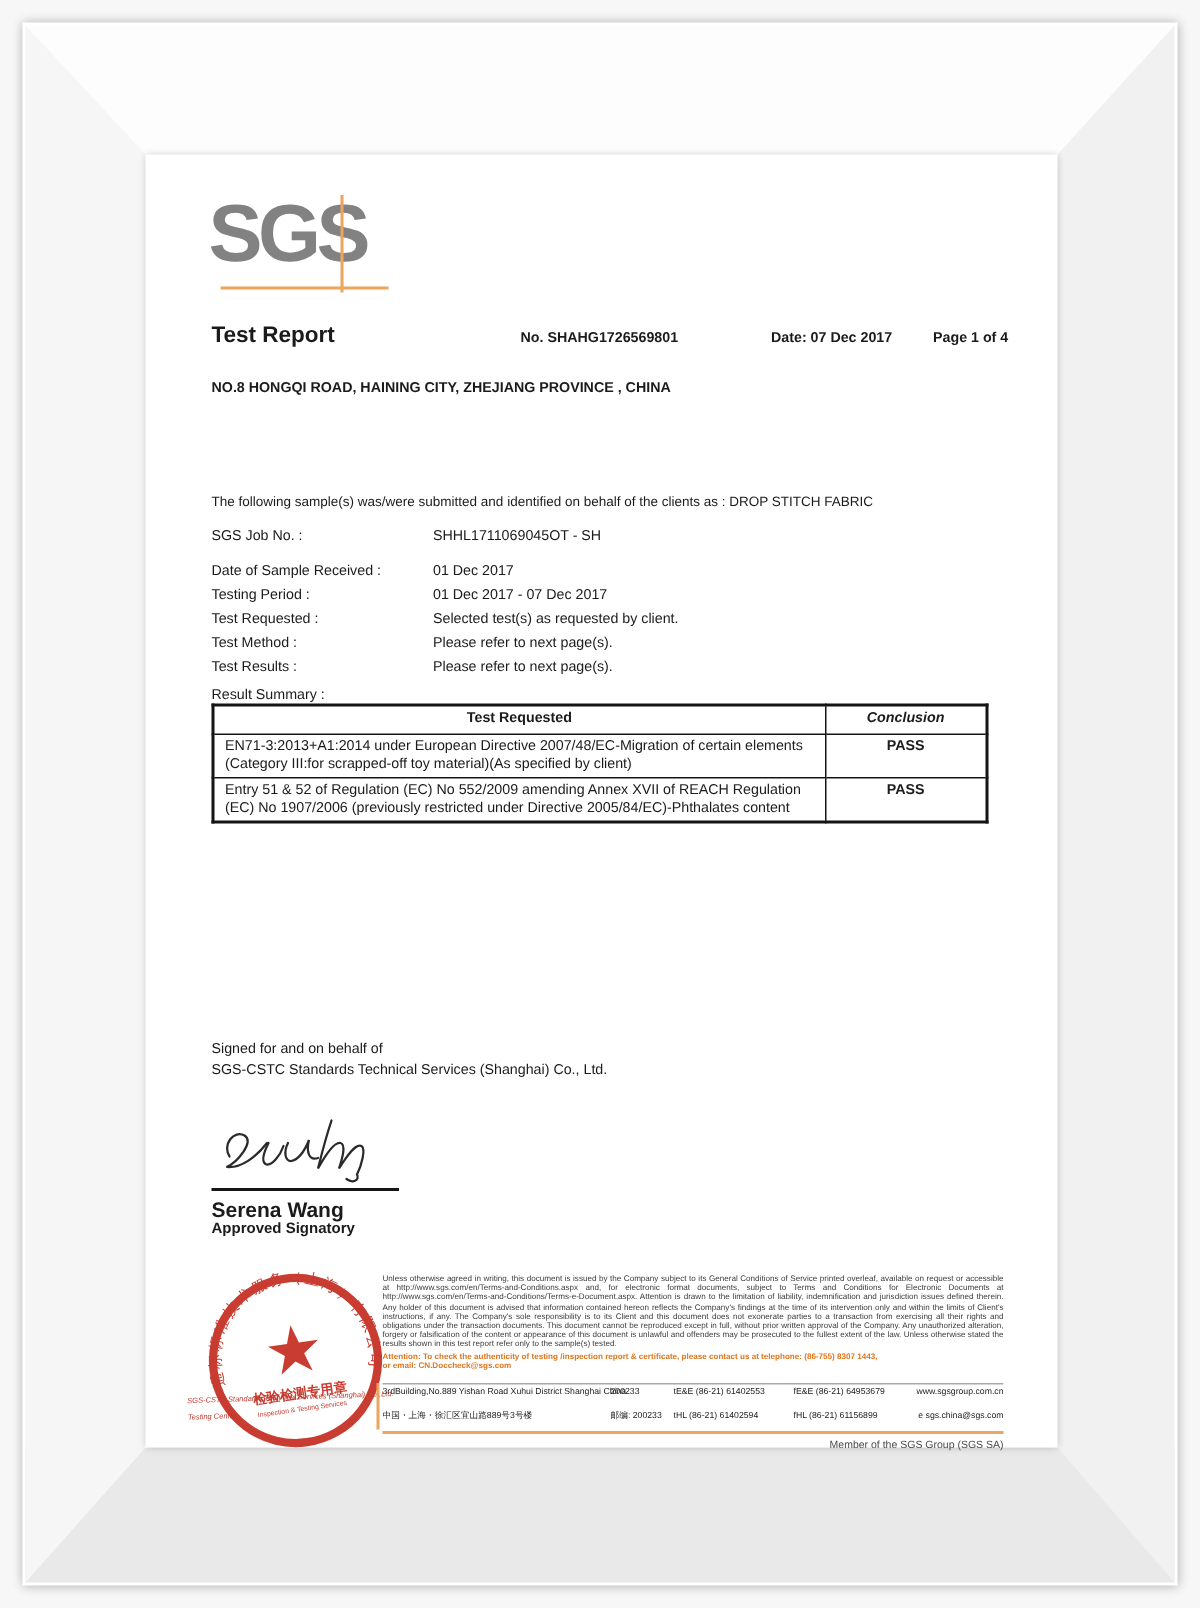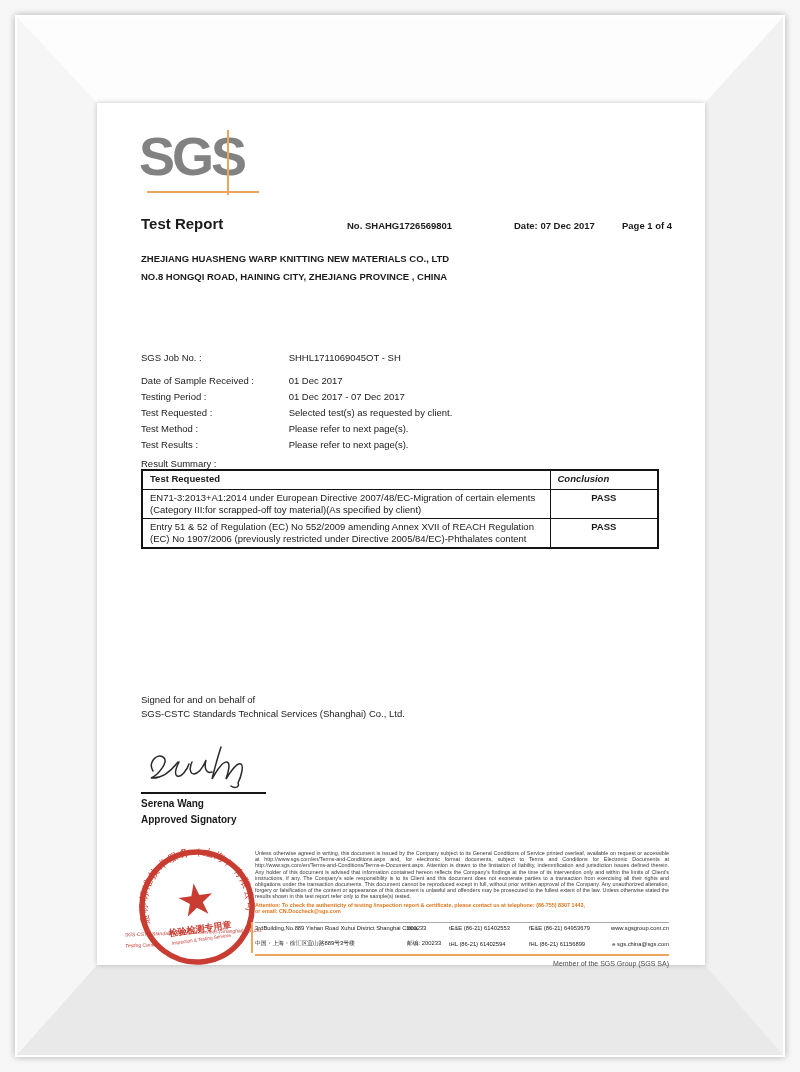--- a/index.html
+++ b/index.html
@@ -25,28 +25,28 @@
   
   .client-block{left:44px;top:147px;font-size:9.5px;font-weight:bold;line-height:18px;}
   .sample-line{left:44px;top:226px;font-size:9px;width:540px;}
   
   .info-row{left:44px;font-size:9.5px;}
   .info-label{display:inline-block;width:145px;}
   
   .result-label{left:44px;top:355px;font-size:9.5px;}
   .summary-table{left:44px;top:366px;width:516px;border-collapse:collapse;table-layout:fixed;border:2px solid #141414;}
   .summary-table th,.summary-table td{border:1px solid #141414;font-size:9.5px;padding:2px 7px;vertical-align:top;line-height:12px;}
-  .summary-table th{text-align:left;font-weight:bold;height:14px;}
+  .summary-table th{text-align:center;font-weight:bold;height:14px;}
   .col-conclusion{width:108px;text-align:center;font-style:italic;}
   .pass-cell{text-align:center;font-weight:bold;}
   
   .signed-block{left:44px;top:590px;font-size:9.5px;line-height:14px;}
   .sig-svg{left:46px;top:630px;}
   .sig-underline{left:44px;top:689px;width:125px;height:2px;background:#161616;}
-  .signer-name{left:44px;top:695px;font-size:10px;font-weight:bold;}
+  .signer-name{left:44px;top:695px;font-size:14px;font-weight:bold;}
   .signer-title{left:44px;top:711px;font-size:10px;font-weight:bold;}
   
   .fine-block{left:158px;top:747px;width:414px;}
   .disclaimer{font-size:5.4px;line-height:6.2px;text-align:justify;color:#3a3a3a;}
   .attention{font-size:5.4px;line-height:6.4px;font-weight:bold;color:#e0761c;margin-top:2px;}
   .addr-topline{left:158px;top:819px;width:414px;height:1px;background:#a9a9a9;}
   .addr-vline{left:154px;top:819px;width:2px;height:31px;background:#eda45c;}
   .addr-row{left:158px;width:414px;display:flex;align-items:center;font-size:5.8px;white-space:nowrap;color:#222;}
   .addr-row .c-addr{width:152px;}
   .addr-row .c-post{width:42px;}
@@ -71,24 +71,24 @@
     <div class="abs sgs-logo">SGS</div>
     <div class="abs logo-hline"></div>
     <div class="abs logo-vline"></div>
 
     <div class="abs report-title">Test Report</div>
     <div class="abs hdr-small report-no">No. SHAHG1726569801</div>
     <div class="abs hdr-small report-date">Date: 07 Dec 2017</div>
     <div class="abs hdr-small report-page">Page 1 of 4</div>
 
     <div class="abs client-block">
-      <div>ZHEJIANG HUASHENG WARP KNITTING NEW MATERIALS CO., LTD</div>
       <div>NO.8 HONGQI ROAD, HAINING CITY, ZHEJIANG PROVINCE , CHINA</div>
     </div>
 
+    <div class="abs sample-line">The following sample(s) was/were submitted and identified on behalf of the clients as : DROP STITCH FABRIC</div>
 
     <div class="abs info-row" style="top:249px">
       <span class="info-label">SGS Job No. :</span>
       <span>SHHL1711069045OT - SH</span>
     </div>
     <div class="abs info-row" style="top:272px">
       <span class="info-label">Date of Sample Received :</span>
       <span>01 Dec 2017</span>
     </div>
     <div class="abs info-row" style="top:288px">

